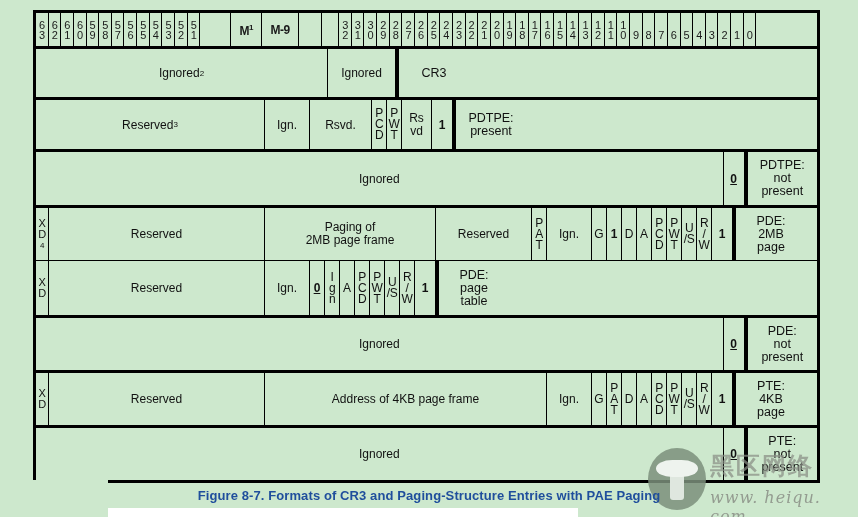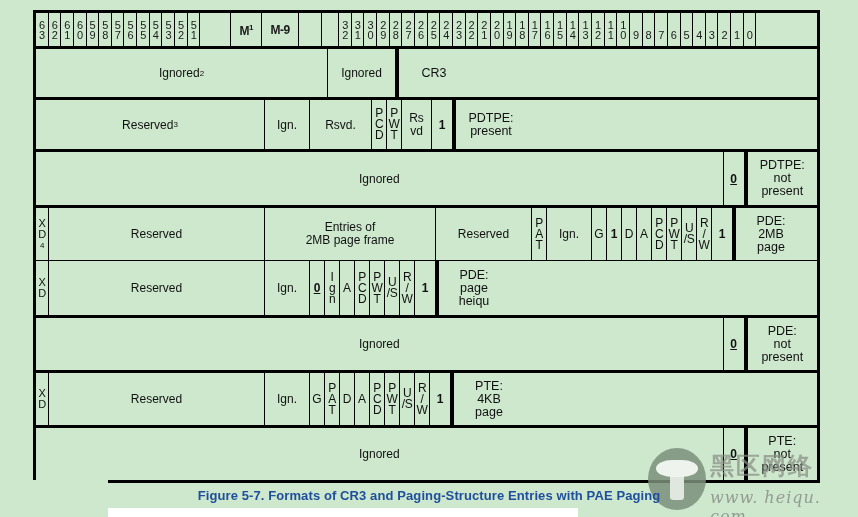--- a/index.html
+++ b/index.html
@@ -372,21 +372,21 @@
     <div class="row sep" style="height:55px">
       <div class="cell vert" style="width:13px;font-size:11px">
           <span>X</span>
           <span>D</span>
           <span style="font-size:8px">4</span>
         </div>
       <div class="cell" style="width:216px">
           <span>Reserved</span>
         </div>
       <div class="cell two" style="width:171px">
-        <span>Entries of</span>
+        <span>Paging of</span>
           <span>2MB page frame</span>
       </div>
       <div class="cell" style="width:96px">
           <span>Reserved</span>
         </div>
       <div class="cell vert" style="width:15px">
           <span>P</span>
           <span>A</span>
           <span>T</span>
         </div>
@@ -474,21 +474,21 @@
           <span>R</span>
           <span>/</span>
           <span>W</span>
         </div>
       <div class="cell bold" style="width:21px">
           <span>1</span>
         </div>
       <div class="cell label last" style="width:73px">
         <span>PDE:</span>
           <span>page</span>
-          <span>heiqu</span>
+          <span>table</span>
       </div>
     </div>
 
     <div class="row sep" style="height:55px">
       <div class="cell" style="width:693px">
           <span>Ignored</span>
         </div>
       <div class="cell" style="width:21px">
           <span class="u">0</span>
         </div>
@@ -499,20 +499,23 @@
       </div>
     </div>
 
     <div class="row sep" style="height:55px">
       <div class="cell vert" style="width:13px;font-size:11px">
           <span>X</span>
           <span>D</span>
         </div>
       <div class="cell" style="width:216px">
           <span>Reserved</span>
+        </div>
+      <div class="cell" style="width:282px">
+          <span>Address of 4KB page frame</span>
         </div>
       <div class="cell" style="width:45px">
           <span>Ign.</span>
         </div>
       <div class="cell" style="width:15px">
           <span>G</span>
         </div>
       <div class="cell vert" style="width:15px">
           <span>P</span>
           <span>A</span>
@@ -570,18 +573,18 @@
   </div>
 
   <div id="wm">
     <div class="circ"></div>
     <div class="stem"></div>
     <div class="cap"></div>
     <div class="cn">黑区网络</div>
     <div class="url">www. heiqu. com</div>
   </div>
 
-  <div id="caption">Figure 5-7.  Formats of CR3 and Paging-Structure Entries with PAE Paging</div>
+  <div id="caption">Figure 8-7.  Formats of CR3 and Paging-Structure Entries with PAE Paging</div>
 
   <div id="botstrip"></div>
   <div id="leftstrip"></div>
 
 </div>
 
 </body></html>

